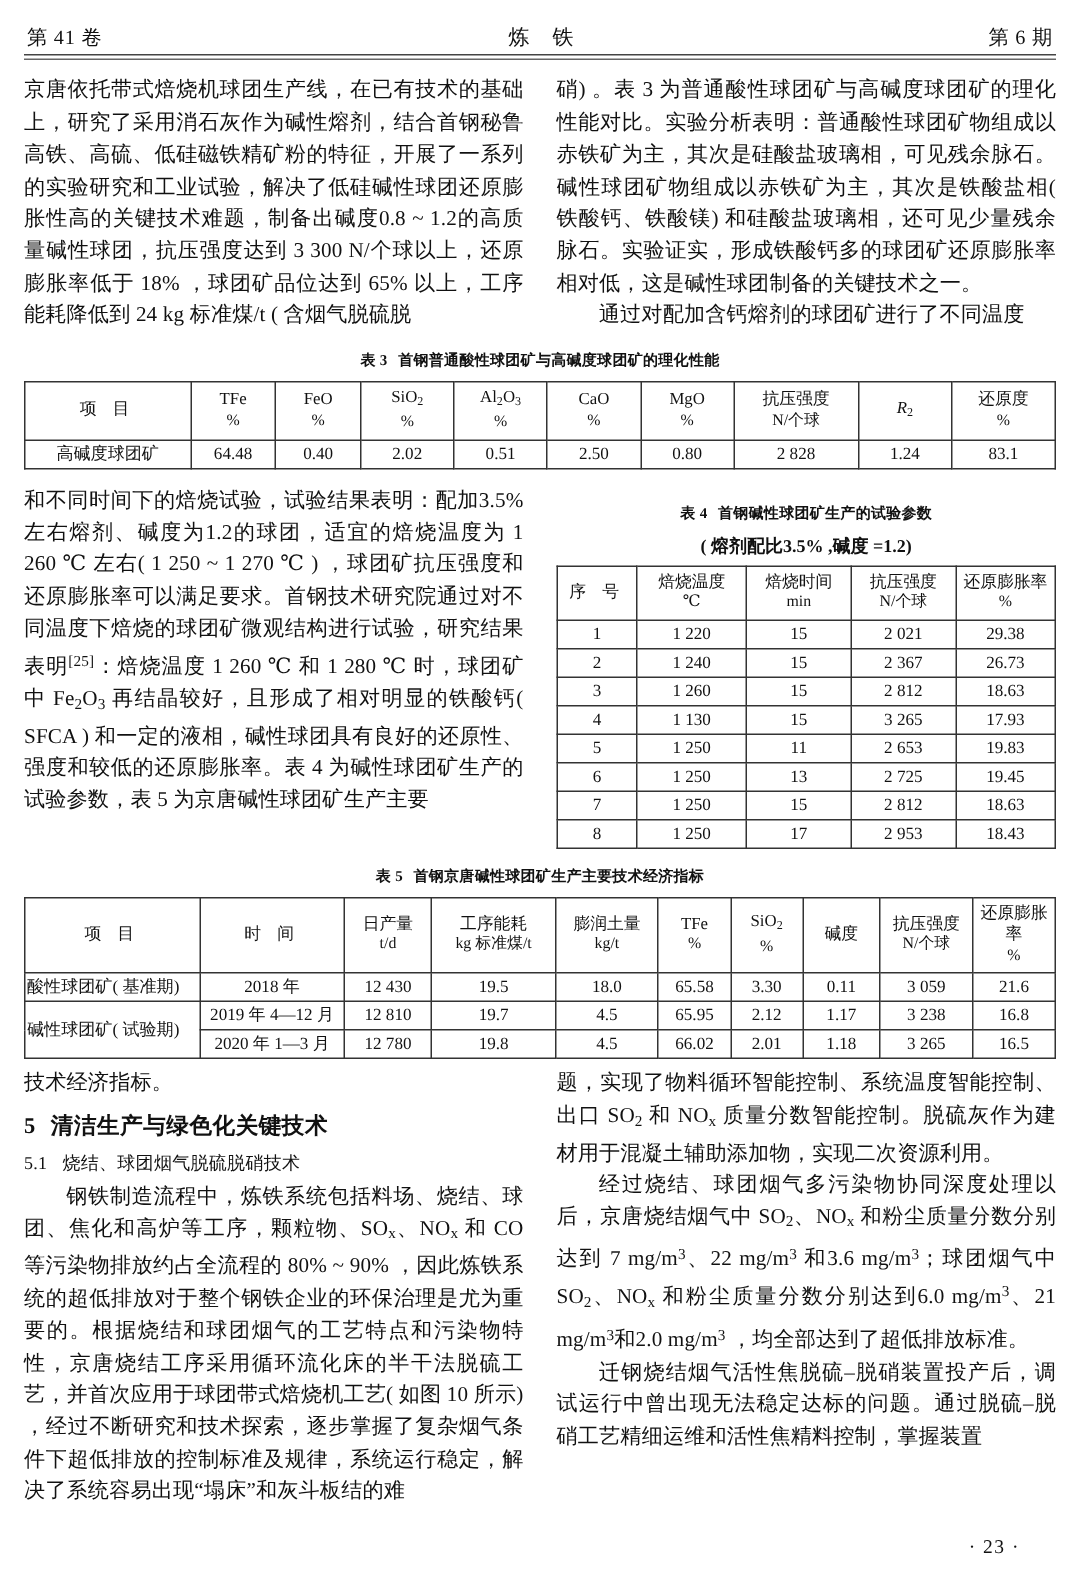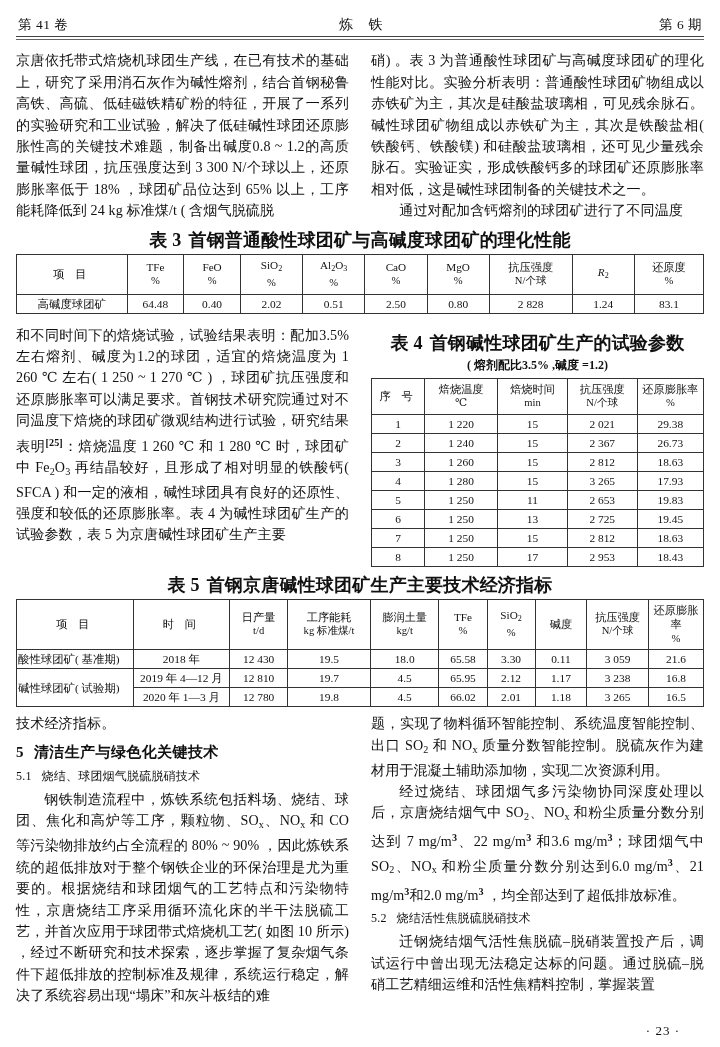--- a/index.html
+++ b/index.html
@@ -62,21 +62,21 @@
     text-align: justify;
     text-justify: inter-ideograph;
     letter-spacing: 0.1px;
   }
   p.indent { text-indent: 2em; }
 
   
   .tbl-block { margin: 0; }
   .tbl-cap {
     text-align: center;
-    font-size: 18px;
+    font-size: 10px;
     font-weight: bold;
     line-height: 19px;
     margin: 9px 0 4px 0;
     letter-spacing: 0.2px;
   }
   .tbl-cap .num { margin-right: 7px; }
   .tbl-sub {
     text-align: center;
     font-size: 12px;
     font-weight: bold;
@@ -98,21 +98,21 @@
   }
   table.t th {
     font-size: 11.2px;
     line-height: 14.5px;
     padding: 3px 1px;
   }
   table.t th .u1 { display: block; }
   table.t th .u2 { display: block; font-size: 10.6px; }
   table.t .wide-label { letter-spacing: 4px; }
   sub { font-size: 0.72em; vertical-align: -0.25em; }
-  sup { font-size: 0.72em; vertical-align: 0.45em; font-weight: bold; }
+  sup { font-size: 0.72em; vertical-align: 0.45em; }
   .ital { font-style: italic; }
 
   
   .t3 { font-size: 11.4px; }
   .t3 td.lbl { text-align: center; }
 
   
   .t4 { font-size: 11.6px; }
   .t4 th, .t4 td { padding: 2.6px 1px; }
 
@@ -290,21 +290,21 @@
             </tr>
             <tr>
               <td>3</td>
               <td>1 260</td>
               <td>15</td>
               <td>2 812</td>
               <td>18.63</td>
             </tr>
             <tr>
               <td>4</td>
-              <td>1 280</td>
+              <td>1 130</td>
               <td>15</td>
               <td>3 265</td>
               <td>17.93</td>
             </tr>
             <tr>
               <td>5</td>
               <td>1 250</td>
               <td>11</td>
               <td>2 653</td>
               <td>19.83</td>
@@ -432,22 +432,19 @@
       </h2>
       <h3 class="subsec">
         <span class="n">5.1</span><span>烧结、球团烟气脱硫脱硝技术</span>
       </h3>
       <p class="body indent">钢铁制造流程中，炼铁系统包括料场、烧结、球团、焦化和高炉等工序，颗粒物、SO<sub>x</sub>、NO<sub>x</sub> 和 CO 等污染物排放约占全流程的 80% ~ 90% ，因此炼铁系统的超低排放对于整个钢铁企业的环保治理是尤为重要的。根据烧结和球团烟气的工艺特点和污染物特性，京唐烧结工序采用循环流化床的半干法脱硫工艺，并首次应用于球团带式焙烧机工艺( 如图 10 所示) ，经过不断研究和技术探索，逐步掌握了复杂烟气条件下超低排放的控制标准及规律，系统运行稳定，解决了系统容易出现“塌床”和灰斗板结的难</p>
     </div>
 
     <div class="col">
       <p class="body">题，实现了物料循环智能控制、系统温度智能控制、出口 SO<sub>2</sub> 和 NO<sub>x</sub> 质量分数智能控制。脱硫灰作为建材用于混凝土辅助添加物，实现二次资源利用。</p>
       <p class="body indent">经过烧结、球团烟气多污染物协同深度处理以后，京唐烧结烟气中 SO<sub>2</sub>、NO<sub>x</sub> 和粉尘质量分数分别达到 7 mg/m<sup>3</sup>、22 mg/m<sup>3</sup> 和3.6 mg/m<sup>3</sup>；球团烟气中 SO<sub>2</sub>、NO<sub>x</sub> 和粉尘质量分数分别达到6.0 mg/m<sup>3</sup>、21 mg/m<sup>3</sup>和2.0 mg/m<sup>3</sup> ，均全部达到了超低排放标准。</p>
-      <h3 class="subsec">
-        <span class="n">5.2</span><span>烧结活性焦脱硫脱硝技术</span>
-      </h3>
       <p class="body indent">迁钢烧结烟气活性焦脱硫–脱硝装置投产后，调试运行中曾出现无法稳定达标的问题。通过脱硫–脱硝工艺精细运维和活性焦精料控制，掌握装置</p>
     </div>
   </div>
 
   <div class="folio">· 23 ·</div>
 
 </div>
 
 </body></html>

